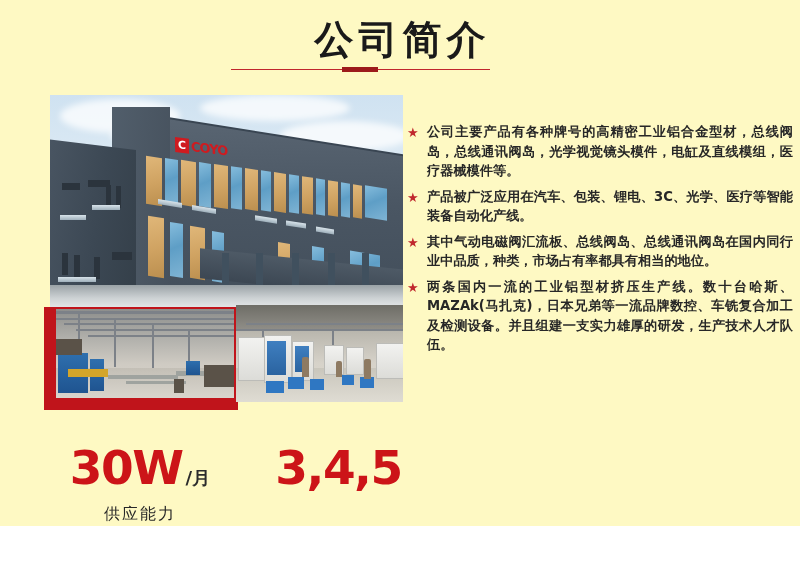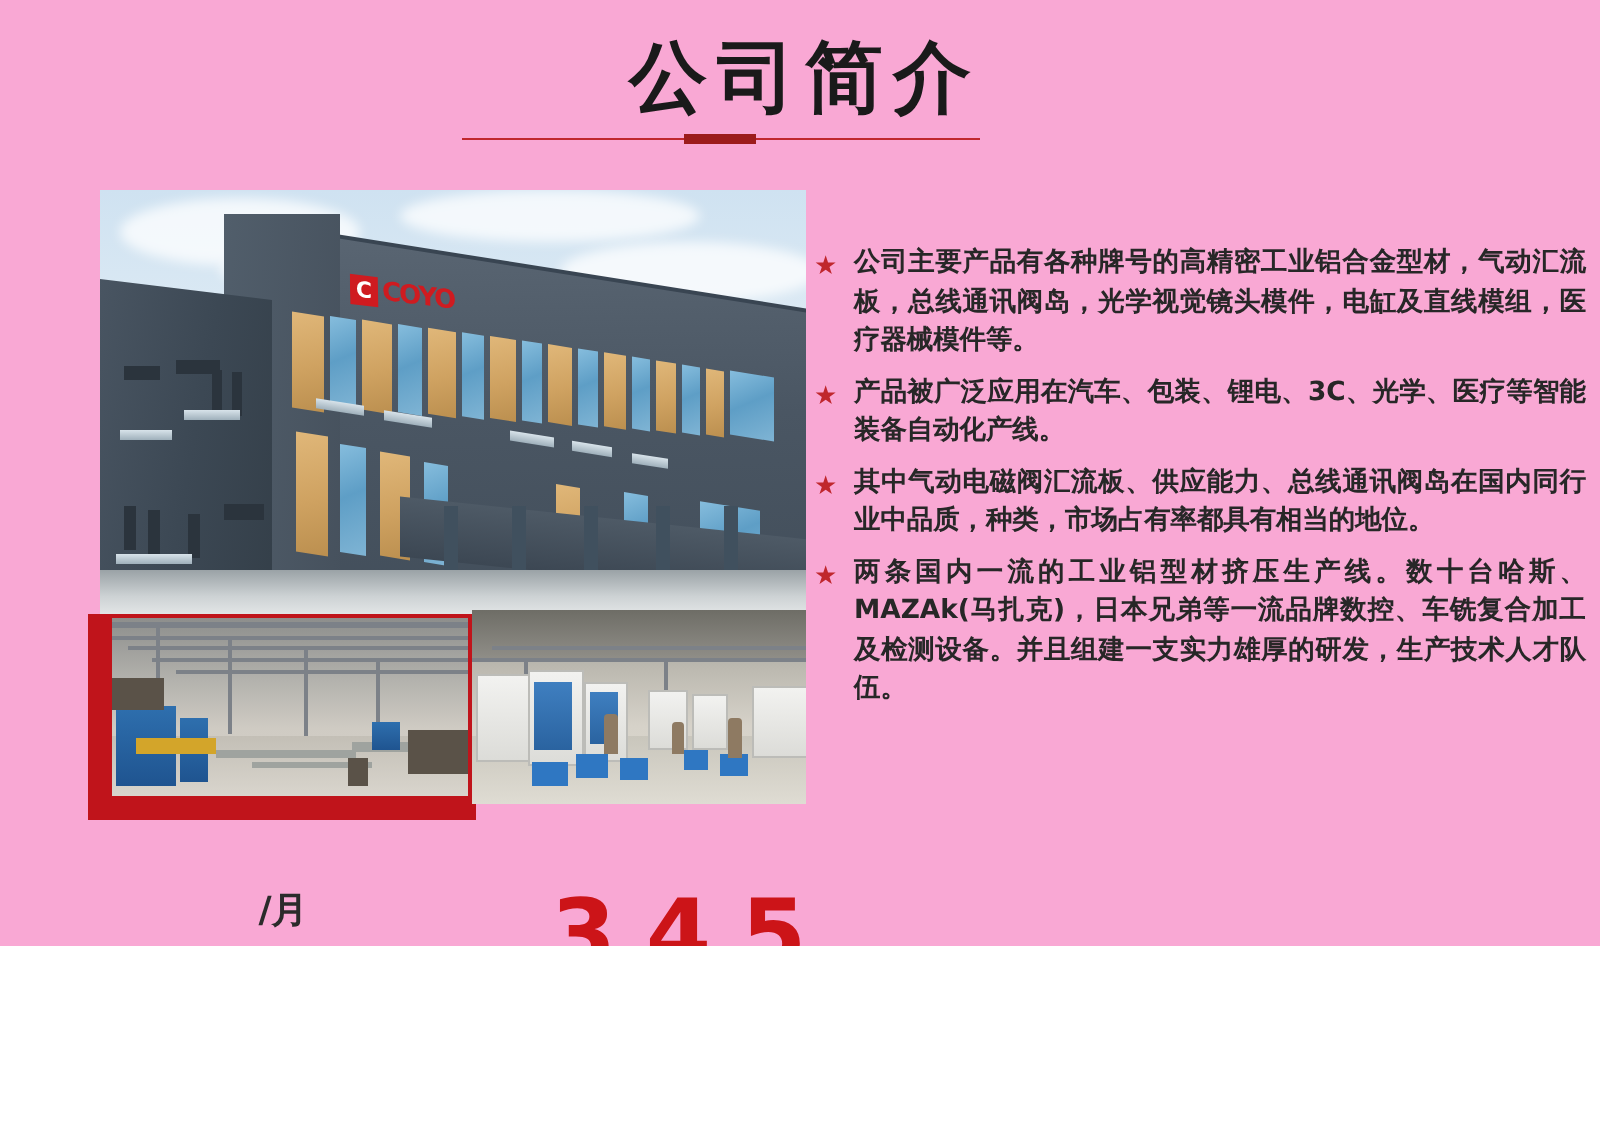--- a/index.html
+++ b/index.html
@@ -7,22 +7,22 @@
     margin: 0;
     padding: 0;
     background: #ffffff;
   }
   body {
     font-family: "Liberation Sans", "DejaVu Sans", sans-serif;
   }
   #page {
     position: relative;
     width: 800px;
-    height: 473px;
-    background: #f9a8d4;
+    height: 526px;
+    background: #fef9c3;
     overflow: hidden;
   }
 
   
   #title-block {
     position: absolute;
     left: 0;
     top: 18px;
     width: 800px;
     text-align: center;
@@ -513,40 +513,41 @@
       <div class="cnc-person" style="left:66px; top:52px; width:7px;  height:20px;"></div>
       <div class="cnc-person" style="left:100px;top:56px; width:6px;  height:16px;"></div>
       <div class="cnc-person" style="left:128px;top:54px; width:7px;  height:20px;"></div>
     </div>
   </div>
 
   <div id="about">
 
     <div class="about-item">
       <span class="star-icon">★</span>
-      <span class="about-text">公司主要产品有各种牌号的高精密工业铝合金型材，气动汇流板，总线通讯阀岛，光学视觉镜头模件，电缸及直线模组，医疗器械模件等。</span>
+      <span class="about-text">公司主要产品有各种牌号的高精密工业铝合金型材，总线阀岛，总线通讯阀岛，光学视觉镜头模件，电缸及直线模组，医疗器械模件等。</span>
     </div>
     <div class="about-item">
       <span class="star-icon">★</span>
       <span class="about-text">产品被广泛应用在汽车、包装、锂电、3C、光学、医疗等智能装备自动化产线。</span>
     </div>
     <div class="about-item">
       <span class="star-icon">★</span>
-      <span class="about-text">其中气动电磁阀汇流板、供应能力、总线通讯阀岛在国内同行业中品质，种类，市场占有率都具有相当的地位。</span>
+      <span class="about-text">其中气动电磁阀汇流板、总线阀岛、总线通讯阀岛在国内同行业中品质，种类，市场占有率都具有相当的地位。</span>
     </div>
     <div class="about-item">
       <span class="star-icon">★</span>
       <span class="about-text">两条国内一流的工业铝型材挤压生产线。数十台哈斯、MAZAk(马扎克)，日本兄弟等一流品牌数控、车铣复合加工及检测设备。并且组建一支实力雄厚的研发，生产技术人才队伍。</span>
     </div>
   </div>
 
   <div id="stats">
 
     <div class="stat" id="stat-0">
       <div class="stat-value-row">
+        <span class="stat-value">30W</span>
         <span class="stat-unit">/月</span>
       </div>
       <div class="stat-label">供应能力</div>
     </div>
 
     <div class="stat" id="stat-1">
       <div class="stat-value-row">
         <span class="stat-value">3,4,5</span>
         <span class="stat-unit"></span>
       </div>

